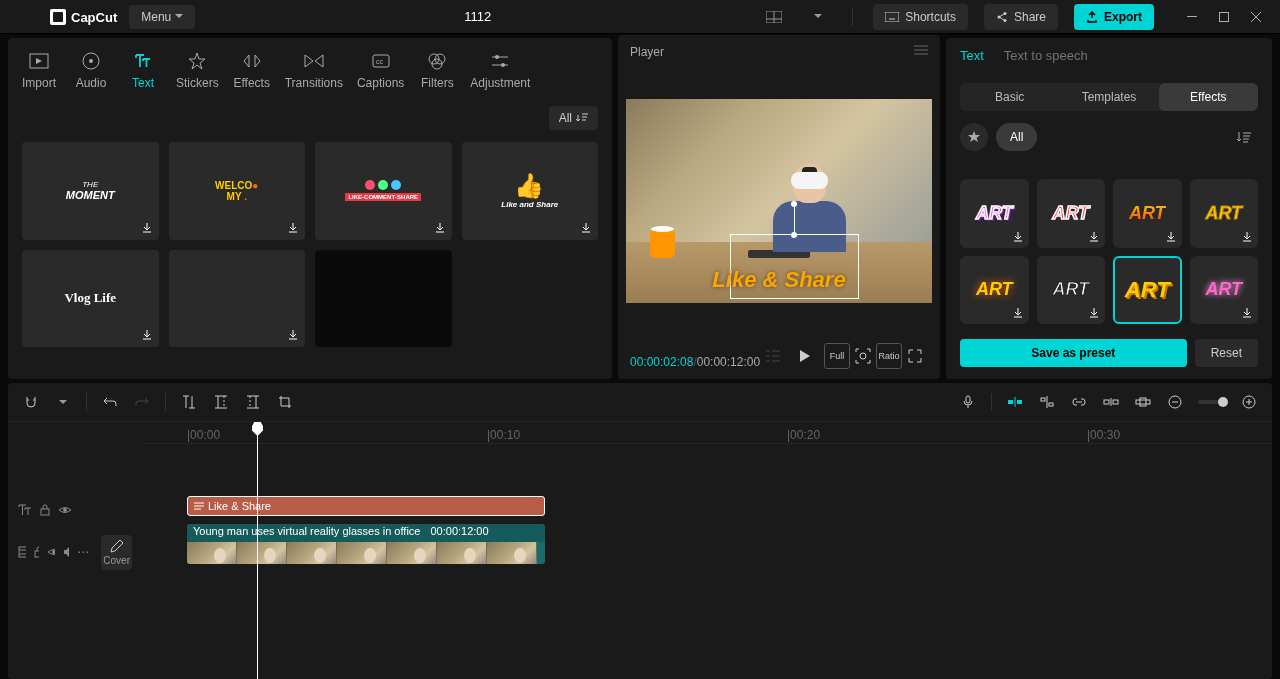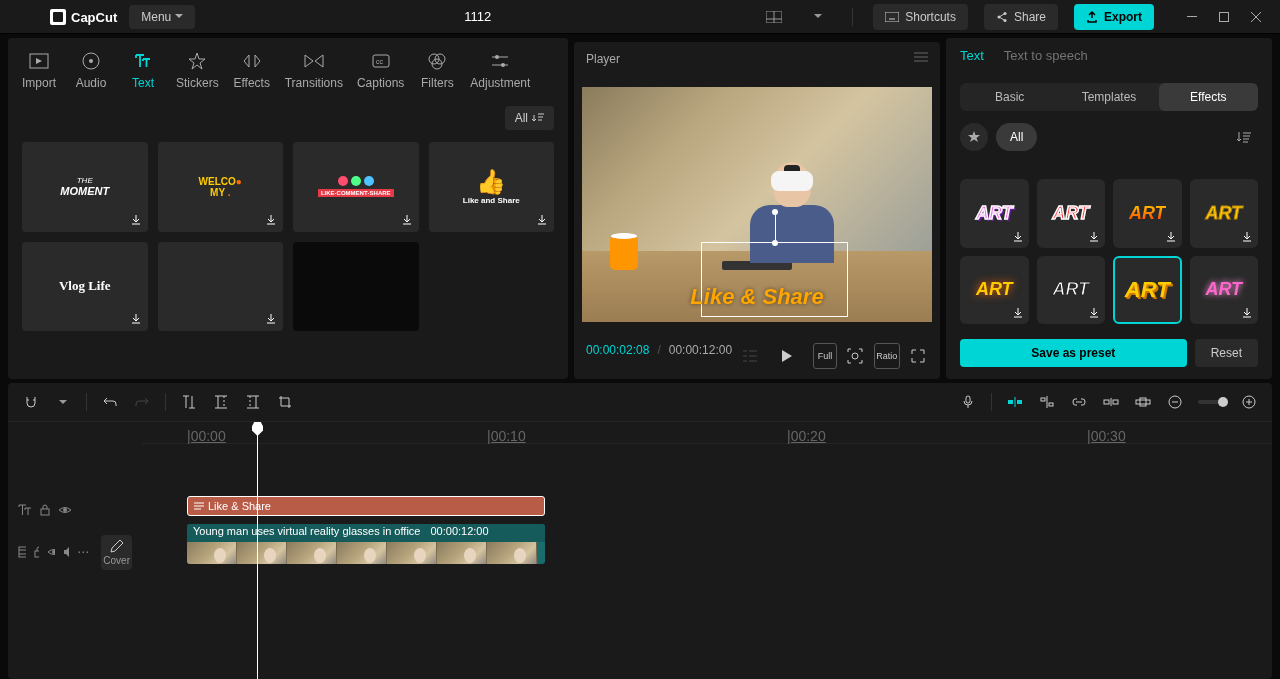--- a/index.html
+++ b/index.html
@@ -11,21 +11,21 @@
 .menu-btn { background: #2a2a2a; border: none; color: #ccc; padding: 5px 12px; border-radius: 4px; cursor: pointer; font-size: 12px; display: flex; align-items: center; gap: 4px; margin-left: 12px; }
 .title-center { flex: 1; text-align: center; color: #fff; font-size: 13px; }
 .topbar-right { display: flex; align-items: center; gap: 16px; }
 .tb-icon { width: 28px; height: 24px; display: flex; align-items: center; justify-content: center; color: #999; cursor: pointer; }
 .tb-sep { width: 1px; height: 18px; background: #333; margin: 0 4px; }
 .btn { background: #2a2a2a; border: none; color: #ccc; padding: 6px 12px; border-radius: 4px; cursor: pointer; font-size: 12px; display: flex; align-items: center; gap: 6px; }
 .btn-primary { background: #00d5d5; color: #000; font-weight: 600; }
 .win-controls { display: flex; gap: 4px; margin-left: 8px; }
 .win-btn { width: 28px; height: 24px; display: flex; align-items: center; justify-content: center; color: #aaa; cursor: pointer; }
 .main { display: flex; height: 345px; }
-.left-panel { width: 560px; background: #1a1a1a; display: flex; flex-direction: column; border-radius: 4px; margin: 4px 0 0 8px; }
+.left-panel { width: 604px; background: #1a1a1a; display: flex; flex-direction: column; border-radius: 4px; margin: 4px 0 0 8px; }
 .top-tabs { display: flex; padding: 8px 6px 4px; gap: 2px; }
 .top-tab { display: flex; flex-direction: column; align-items: center; gap: 4px; padding: 4px 6px; color: #aaa; cursor: pointer; min-width: 50px; }
 .top-tab.active { color: #00d5d5; }
 .top-tab-icon { width: 22px; height: 22px; display: flex; align-items: center; justify-content: center; }
 .top-tab-label { font-size: 12px; }
 .panel-body { display: flex; flex: 1; overflow: hidden; }
 .side-list { width: 125px; padding: 6px 0; border-right: 1px solid #252525; }
 .side-item { padding: 10px 14px; color: #ccc; cursor: pointer; font-size: 13px; white-space: nowrap; overflow: hidden; text-overflow: ellipsis; }
 .side-item.active { color: #00d5d5; }
 .thumb-area { flex: 1; display: flex; flex-direction: column; }
@@ -36,44 +36,44 @@
 .dl-icon { position: absolute; bottom: 5px; right: 5px; width: 14px; height: 14px; }
 .thumb-moment { font-family: Arial; font-style: italic; font-size: 11px; }
 .thumb-moment .t1 { font-size: 8px; font-weight: 400; }
 .thumb-welcome { color: #ffcc00; font-size: 10px; }
 .thumb-like-share { flex-direction: column; }
 .thumb-like-share .icons-row { display: flex; gap: 3px; margin-bottom: 3px; }
 .thumb-like-share .circ { width: 10px; height: 10px; border-radius: 50%; }
 .thumb-like-share .bar-txt { background: #e63946; color: #fff; font-size: 6px; padding: 1px 3px; }
 .thumb-thumbs { flex-direction: column; }
 .thumb-thumbs .hand { color: #5865f2; font-size: 24px; }
-.thumb-thumbs .txt { font-size: 8px; color: #fff; }
+.thumb-thumbs .txt { font-size: 8px; color: #fff; font-style: italic; }
 .thumb-cursive { font-family: cursive; font-size: 13px; }
-.player-panel { flex: 1; background: #1a1a1a; display: flex; flex-direction: column; border-radius: 4px; margin: 8px 6px 0 6px; min-width: 0; }
+.player-panel { flex: 1; background: #1a1a1a; display: flex; flex-direction: column; border-radius: 4px; margin: 1px 6px 0 6px; min-width: 0; }
 .player-header { display: flex; justify-content: space-between; padding: 10px 12px; color: #aaa; }
 .menu-icon { cursor: pointer; color: #666; }
 .video-area { flex: 1; display: flex; align-items: center; justify-content: center; padding: 0 8px; }
 .video-frame { width: 100%; aspect-ratio: 16/10.7; background: linear-gradient(135deg, #8a7b5c 0%, #b8a67e 25%, #d4c4a0 50%, #8b9496 100%); position: relative; overflow: hidden; }
 .video-scene { position: absolute; inset: 0; }
 .desk { position: absolute; bottom: 0; left: 0; right: 0; height: 30%; background: linear-gradient(180deg, #b89968 0%, #9a7d52 100%); }
 .cup { position: absolute; bottom: 22%; left: 8%; width: 8%; height: 14%; background: #ff9500; border-radius: 3px 3px 5px 5px; }
 .cup::before { content:''; position: absolute; top: -4px; left: 1px; right: 1px; height: 6px; background: #fff; border-radius: 50%; }
 .laptop { position: absolute; bottom: 22%; left: 40%; width: 20%; height: 4%; background: #333; border-radius: 2px; }
 .person { position: absolute; bottom: 25%; left: 45%; width: 30%; height: 50%; }
 .torso { position: absolute; bottom: 0; left: 10%; right: 10%; height: 50%; background: #4a5d8a; border-radius: 20px 20px 0 0; }
 .head { position: absolute; bottom: 48%; left: 32%; width: 36%; height: 38%; background: #e8c5a5; border-radius: 50% 50% 40% 40%; }
 .vr { position: absolute; top: 20%; left: -5%; right: -5%; height: 45%; background: #f5f5f5; border-radius: 8px; }
 .vr::after { content: ''; position: absolute; top: -30%; left: 30%; right: 30%; height: 30%; background: #222; border-radius: 4px 4px 0 0; }
 .text-overlay { position: absolute; bottom: 5%; left: 50%; transform: translateX(-50%); color: #ffa500; font-weight: 800; font-size: 22px; font-style: italic; text-shadow: 0 0 4px rgba(0,0,0,0.5); }
 .sel-box { position: absolute; bottom: 2%; left: 34%; width: 42%; height: 32%; border: 1px solid #fff; }
 .sel-box .handle { position: absolute; width: 6px; height: 6px; background: #fff; border-radius: 50%; }
 .sel-box .h-tc { top: -3px; left: 50%; margin-left: -3px; }
 .sel-box .rot { position: absolute; top: -28px; left: 50%; width: 1px; height: 25px; background: #fff; }
 .sel-box .rot::before { content:''; position: absolute; top: -6px; left: -3px; width: 6px; height: 6px; border-radius: 50%; background: #fff; }
-.player-controls { display: flex; align-items: flex-start; padding: 10px 12px; gap: 8px; }
+.player-controls { display: flex; align-items: flex-end; padding: 10px 12px; }
 .time-current { color: #00d5d5; font-size: 12px; }
 .time-total { color: #aaa; font-size: 12px; }
 .pc-spacer { flex: 1; }
 .pc-btn { width: 26px; height: 26px; display: flex; align-items: center; justify-content: center; color: #ccc; cursor: pointer; border-radius: 3px; }
 .pc-boxed { border: 1px solid #555; border-radius: 3px; font-size: 9px; padding: 2px 4px; }
 .right-panel { width: 326px; background: #1a1a1a; border-radius: 4px; margin: 4px 8px 0 0; display: flex; flex-direction: column; }
 .right-tabs { display: flex; padding: 10px 14px 0; gap: 20px; }
 .right-tab { color: #737373; font-size: 13px; padding-bottom: 10px; cursor: pointer; }
 .right-tab.active { color: #00d5d5; }
 .sub-tabs { display: flex; background: #252525; border-radius: 6px; margin: 10px 14px 0; }
@@ -93,21 +93,21 @@
 .timeline-section { height: 296px; background: #1a1a1a; margin: 4px 8px 8px; border-radius: 4px; display: flex; flex-direction: column; }
 .timeline-toolbar { display: flex; align-items: center; padding: 6px 10px; gap: 6px; border-bottom: 1px solid #252525; }
 .tl-btn { width: 26px; height: 26px; display: flex; align-items: center; justify-content: center; color: #999; cursor: pointer; border-radius: 3px; }
 .tl-btn.active { color: #00d5d5; }
 .tl-btn.disabled { color: #444; }
 .tl-sep { width: 1px; height: 18px; background: #333; margin: 0 4px; }
 .tl-spacer { flex: 1; }
 .zoom-slider { width: 28px; height: 4px; background: #333; border-radius: 2px; position: relative; margin: 0 4px; }
 .zoom-slider::after { content:''; position: absolute; left: 20px; top: -3px; width: 10px; height: 10px; background: #ccc; border-radius: 50%; }
 .ruler { height: 22px; position: relative; border-bottom: 1px solid #252525; margin-left: 134px; }
-.ruler-tick { position: absolute; top: 6px; color: #666; font-size: 14px; text-decoration: underline; }
+.ruler-tick { position: absolute; top: 6px; color: #666; font-size: 12px; }
 .playhead { position: absolute; top: 0; bottom: 0; width: 1px; background: #fff; z-index: 10; }
 .playhead::before { content:''; position: absolute; top: 0; left: -5px; width: 11px; height: 14px; background: #fff; clip-path: polygon(20% 0, 80% 0, 100% 30%, 100% 60%, 50% 100%, 0 60%, 0 30%); }
 .tracks-area { flex: 1; position: relative; display: flex; }
 .track-labels { width: 134px; display: flex; flex-direction: column; }
 .track-label-spacer { height: 52px; }
 .track-label { height: 28px; display: flex; align-items: center; gap: 8px; padding: 0 10px; color: #888; }
 .track-label-video { height: 56px; }
 .cover-btn { width: 36px; display: flex; flex-direction: column; align-items: center; gap: 2px; color: #999; font-size: 10px; background: #2a2a2a; border-radius: 4px; padding: 4px 2px; margin-left: 4px; cursor: pointer; }
 .tracks-content { flex: 1; position: relative; }
 .track-row { position: absolute; left: 0; right: 0; }

